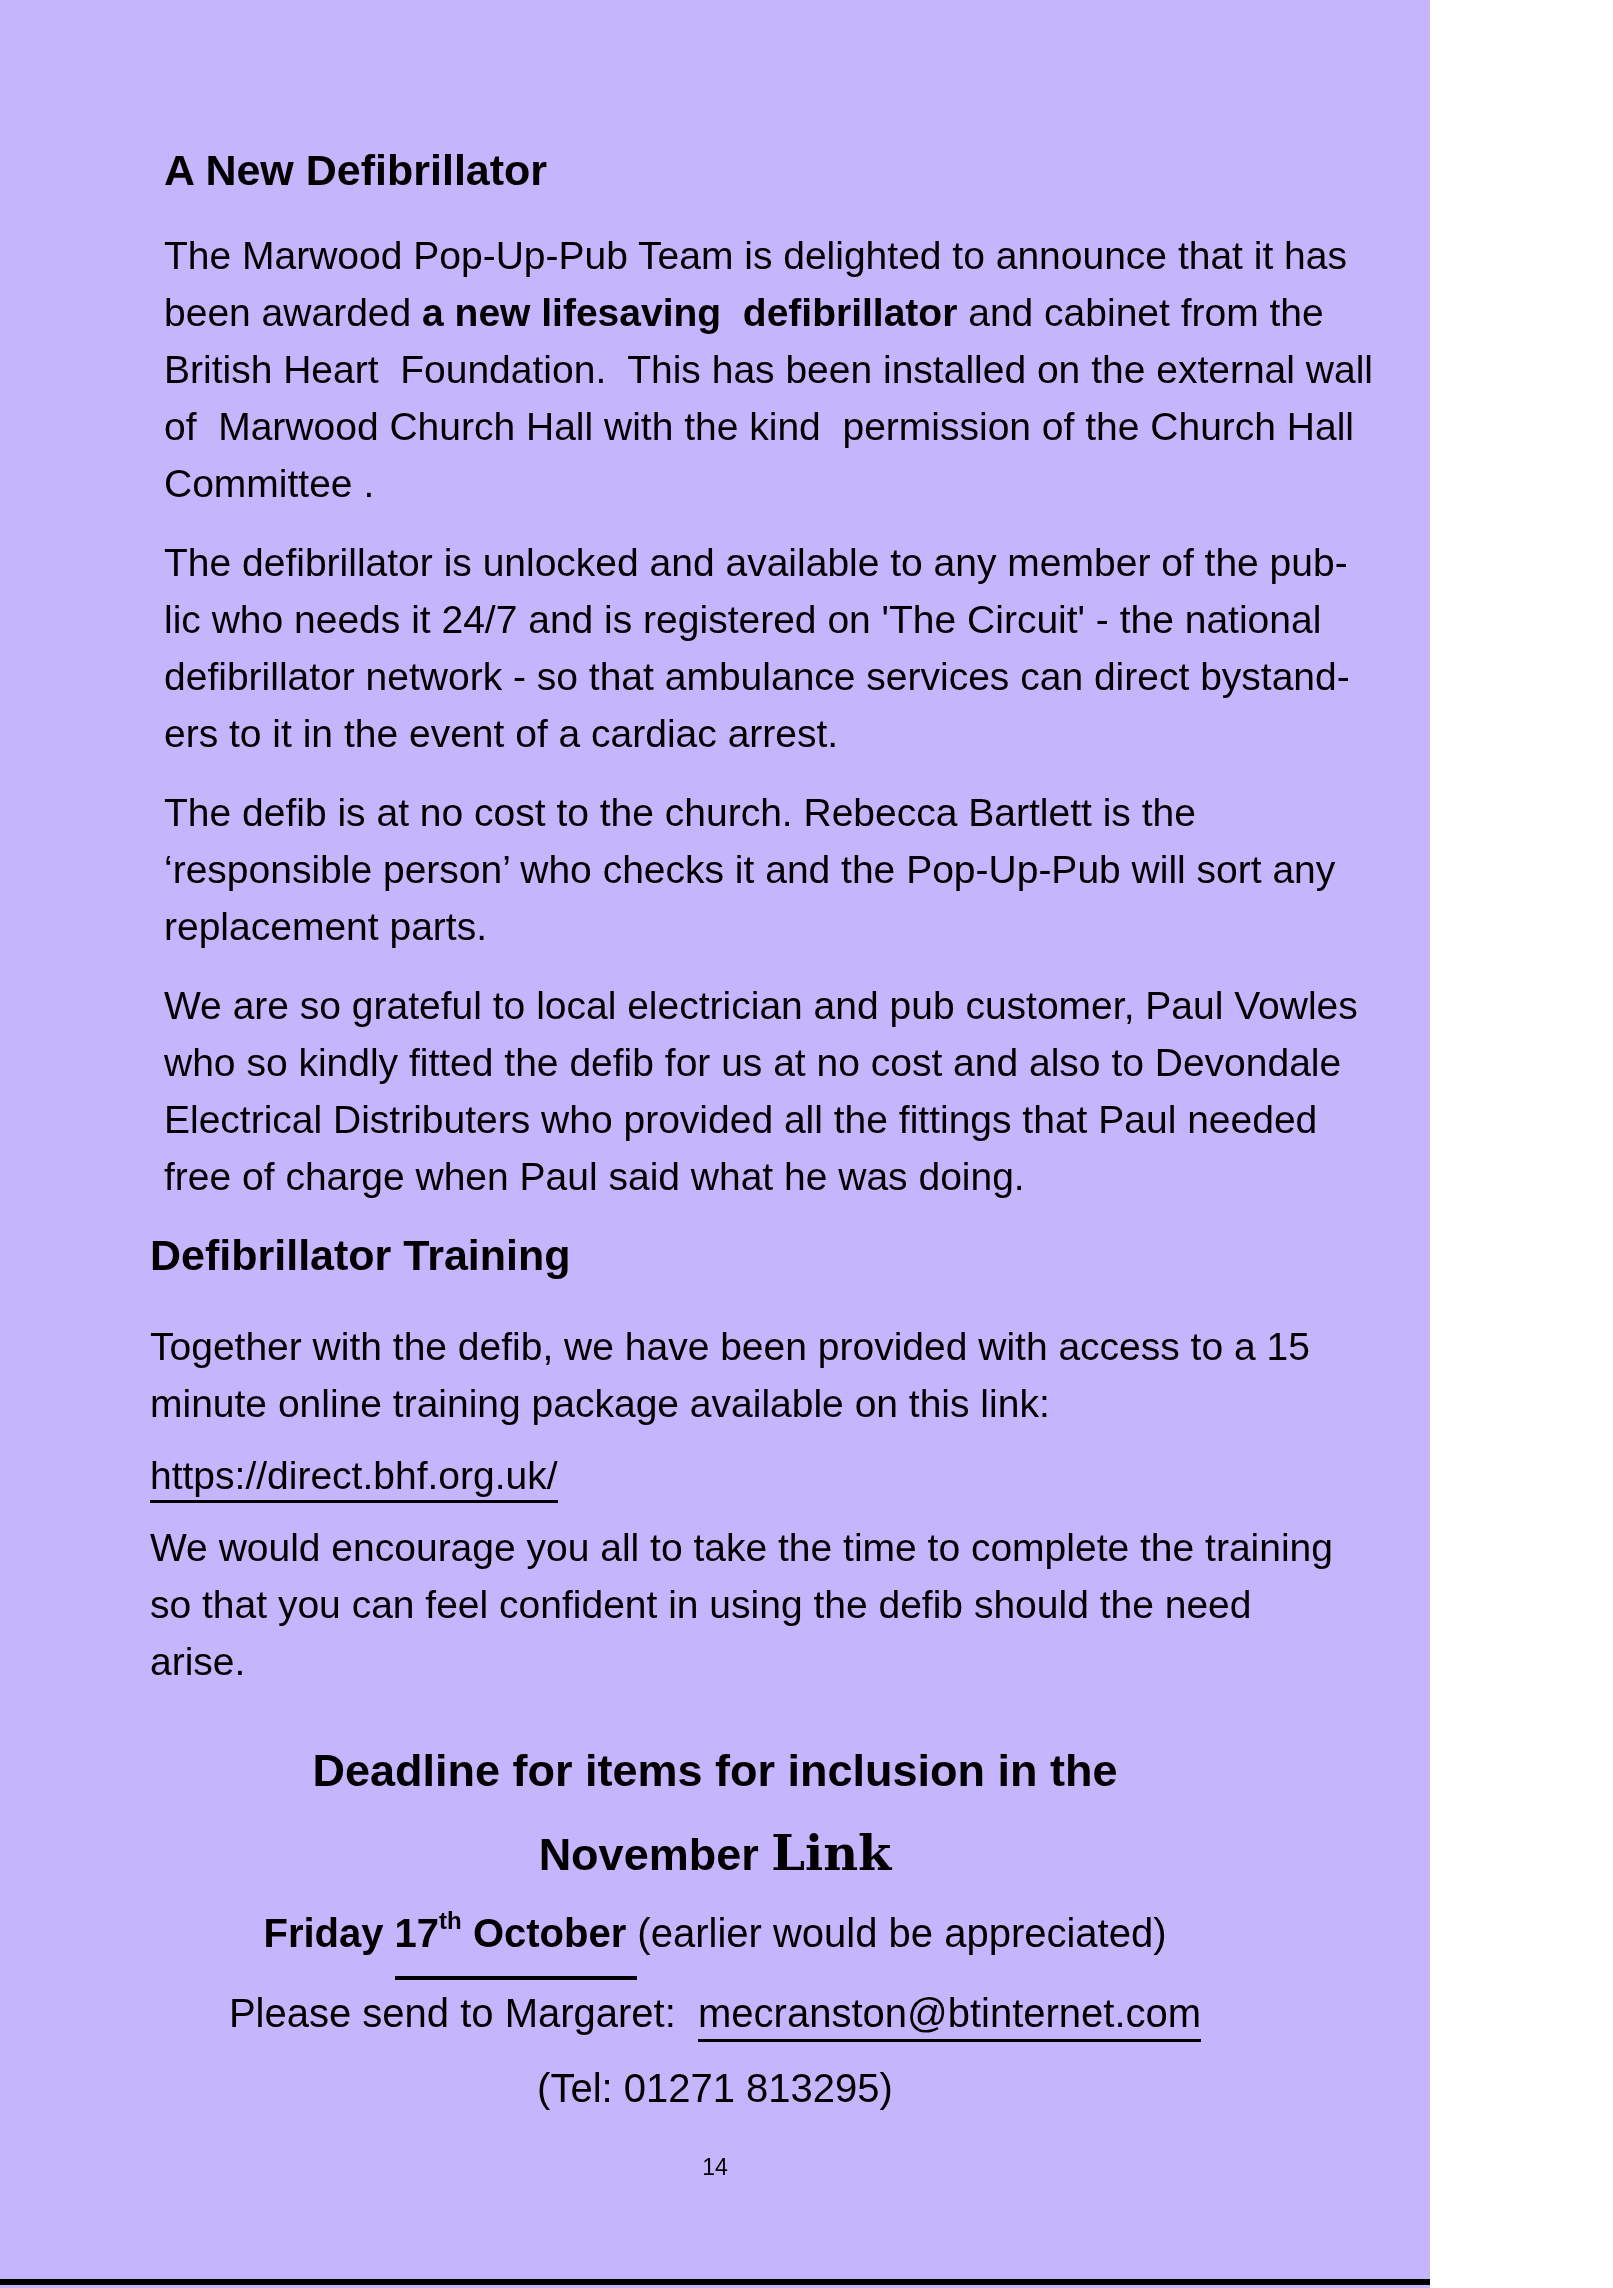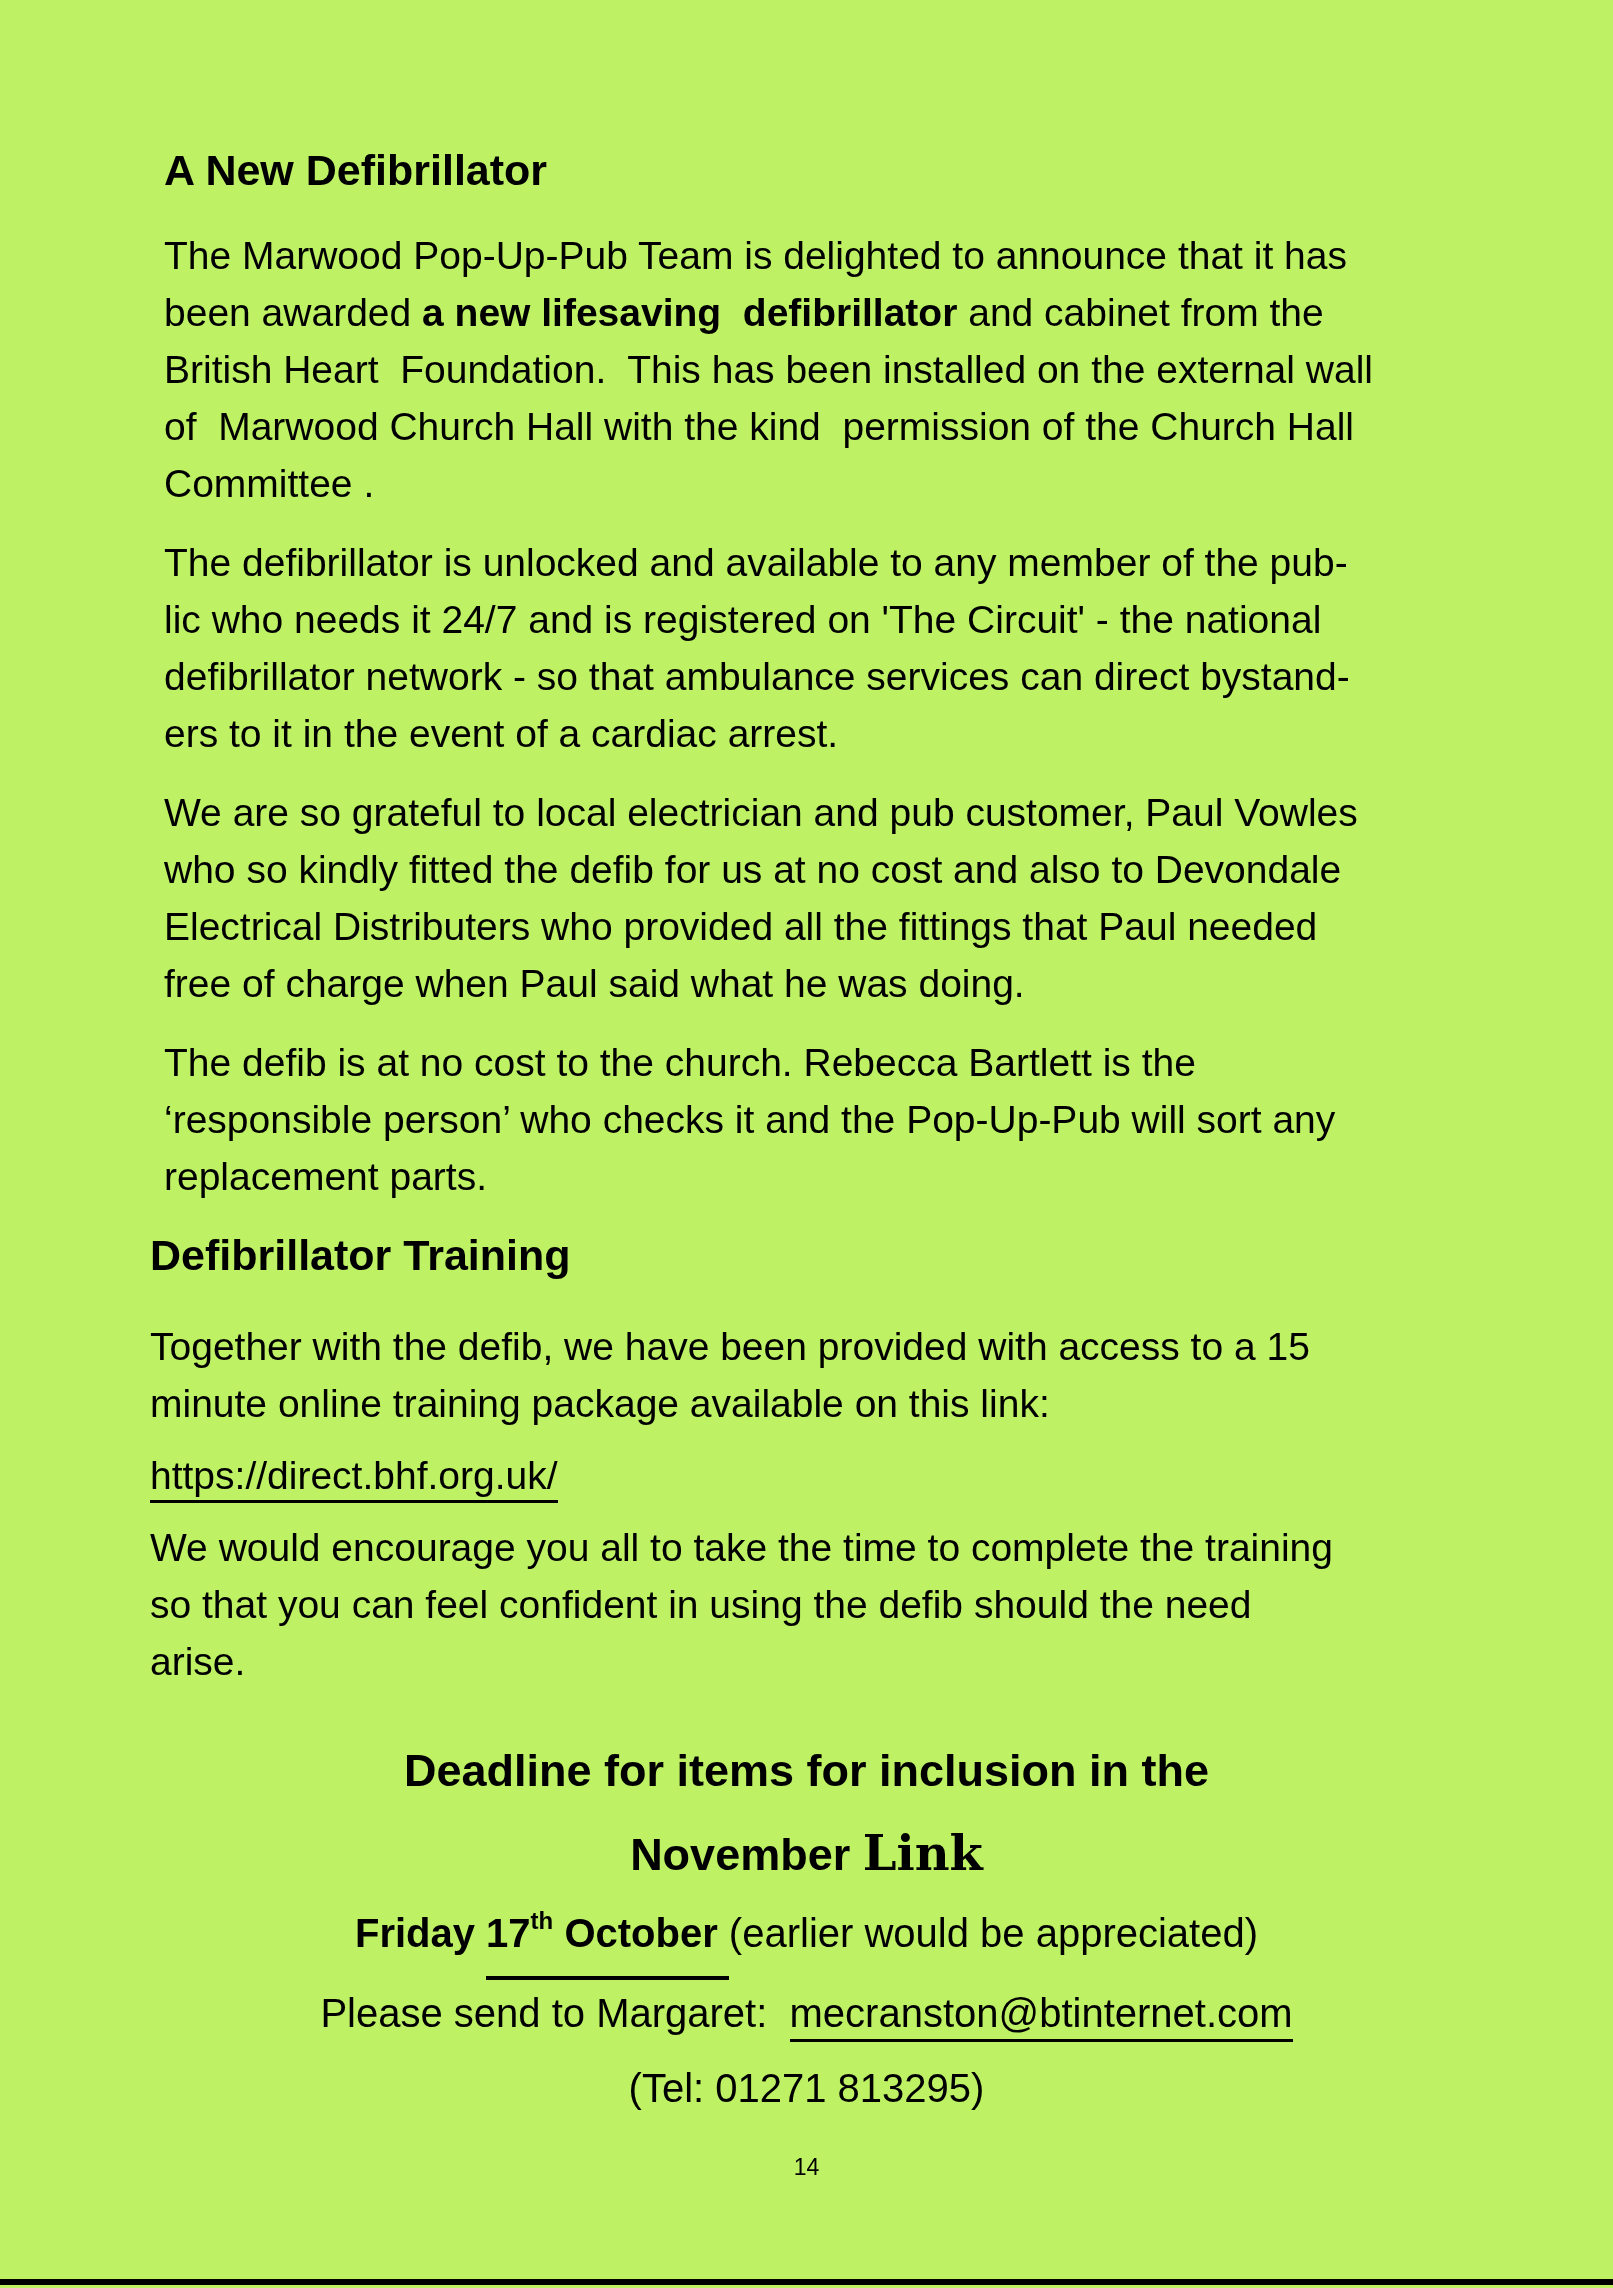--- a/index.html
+++ b/index.html
@@ -1,20 +1,20 @@
 <!DOCTYPE html>
 <html style="font-size:14.8px"><head>
 <meta charset="utf-8">
 <style>
   html, body { margin: 0; padding: 0; background: #ffffff; }
   .page {
     position: relative;
-    width: 1613px;
+    width: 1430px;
     height: 2289px;
-    background: #bef264;
+    background: #c4b5fd;
     color: #000000;
     font-family: "Liberation Sans", sans-serif;
     overflow: hidden;
   }
   section { display: block; }
   .sec1 { margin: 144px 55px 0 164px; }
   .sec2 { margin: 0 55px 17px 150px; }
   h1 {
     font-size: 43px;
     line-height: 52px;
@@ -101,27 +101,27 @@
     <h1>A New Defibrillator</h1>
     <p class="body"><span>The Marwood Pop-Up-Pub Team is delighted to announce that it has
 been awarded </span><span class="b">a new lifesaving  defibrillator</span><span> and cabinet from the
 British Heart  Foundation.  This has been installed on the external wall
 of  Marwood Church Hall with the kind  permission of the Church Hall
 Committee .</span></p>
     <p class="body">The defibrillator is unlocked and available to any member of the pub-
 lic who needs it 24/7 and is registered on 'The Circuit' - the national
 defibrillator network - so that ambulance services can direct bystand-
 ers to it in the event of a cardiac arrest.</p>
+    <p class="body">The defib is at no cost to the church. Rebecca Bartlett is the
+‘responsible person’ who checks it and the Pop-Up-Pub will sort any
+replacement parts.</p>
     <p class="body">We are so grateful to local electrician and pub customer, Paul Vowles
 who so kindly fitted the defib for us at no cost and also to Devondale
 Electrical Distributers who provided all the fittings that Paul needed
 free of charge when Paul said what he was doing.</p>
-    <p class="body">The defib is at no cost to the church. Rebecca Bartlett is the
-‘responsible person’ who checks it and the Pop-Up-Pub will sort any
-replacement parts.</p>
   </section>
 
   <section class="sec2">
     <h1>Defibrillator Training</h1>
     <p class="body tight">Together with the defib, we have been provided with access to a 15
 minute online training package available on this link:</p>
     <p class="body tight"><a class="link">https://direct.bhf.org.uk/</a></p>
     <p class="body">We would encourage you all to take the time to complete the training
 so that you can feel confident in using the defib should the need
 arise.</p>

